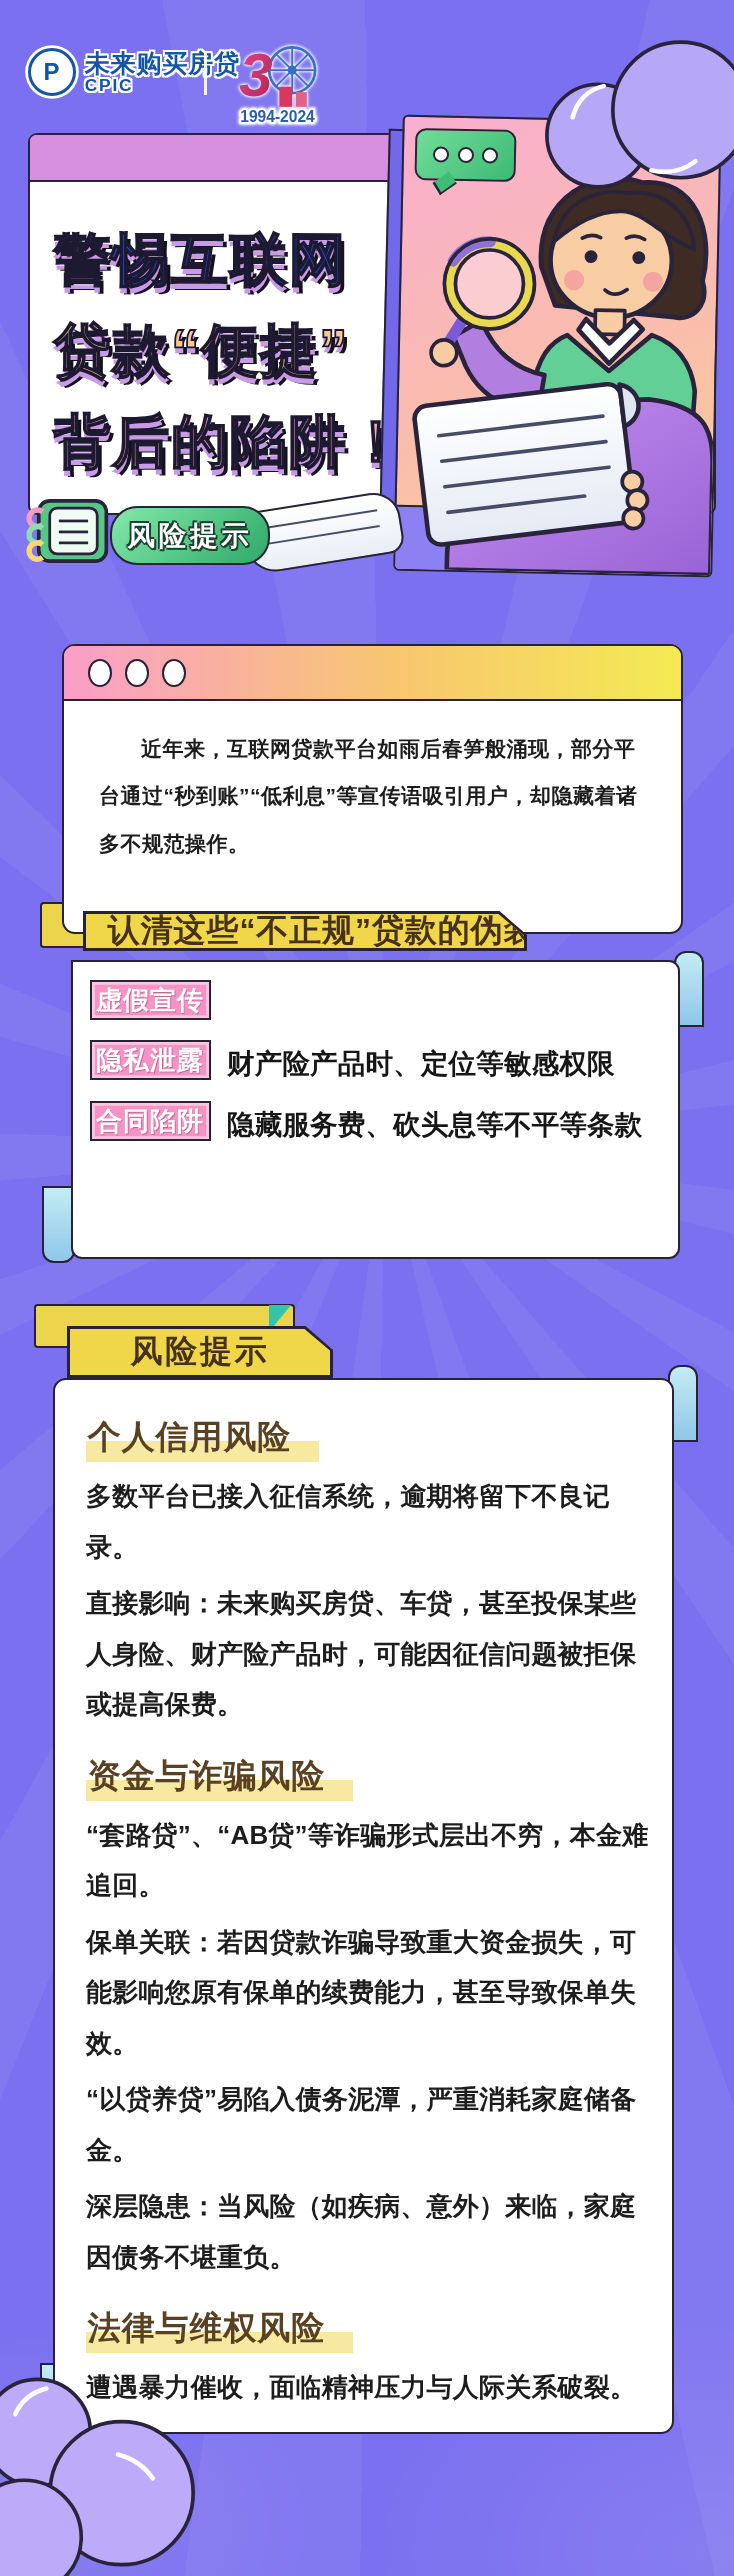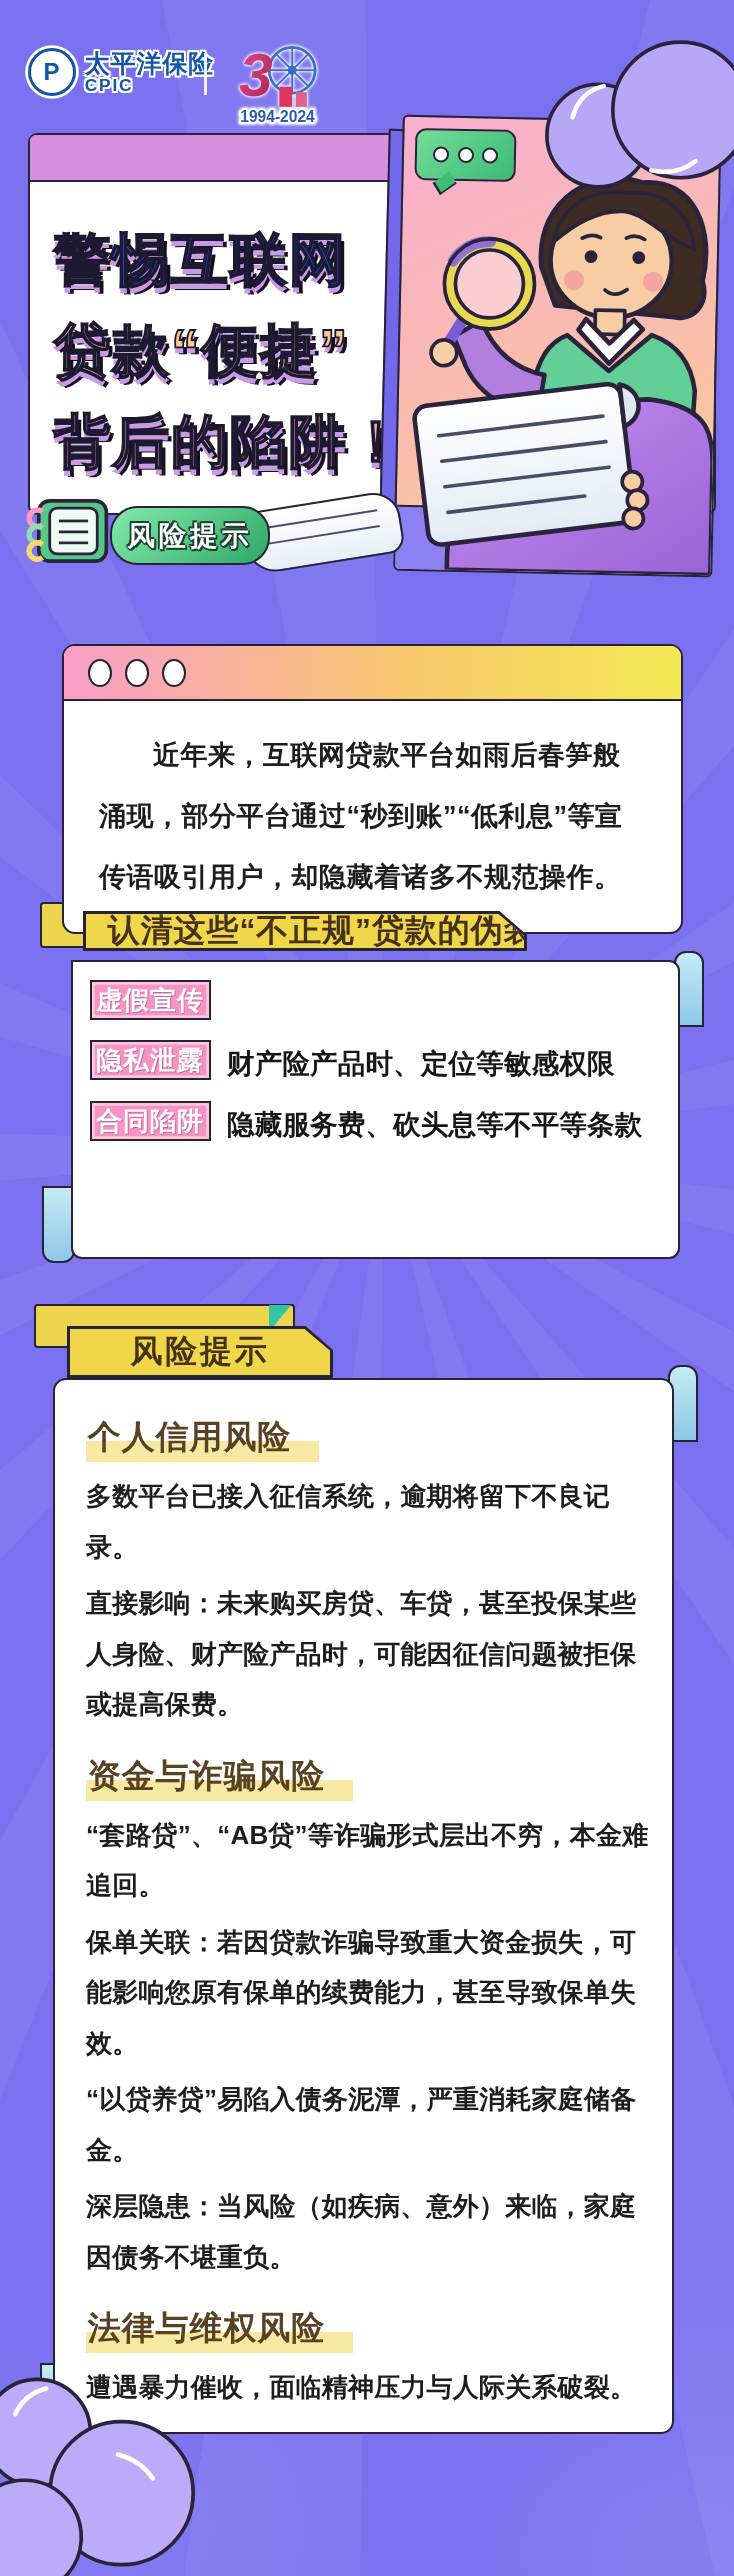--- a/index.html
+++ b/index.html
@@ -49,21 +49,21 @@
   .notebook{left:26px;top:497px;z-index:6;}
   .badge-pill{left:110px;top:506px;width:156px;height:55px;z-index:6;border:2.8px solid #272235;border-radius:27.5px;
     background:linear-gradient(135deg,#83e9aa,#2fa968);display:flex;align-items:center;justify-content:center;}
   .pill-txt{color:#fff;font-size:27.5px;font-weight:900;letter-spacing:3.7px;
     text-shadow:1.8px 0 #1c4330,-1.8px 0 #1c4330,0 1.8px #1c4330,0 -1.8px #1c4330,1.8px 1.8px #1c4330,-1.8px -1.8px #1c4330;}
   
   .intro-card{left:62px;top:644px;width:617px;height:286px;background:#fff;border:2.8px solid #272235;border-radius:13px;z-index:2;}
   .intro-head{height:53px;border-bottom:2.8px solid #272235;border-radius:10px 10px 0 0;
     background:linear-gradient(90deg,#fa9ec9,#f8c76e 55%,#f4ea53);display:flex;align-items:center;gap:13px;padding-left:24px;}
   .intro-head i{width:20px;height:24px;border-radius:50%;background:#fff;border:2.8px solid #272235;}
-  .intro-body{padding:24px 35px 0;font-size:27px;line-height:2.25;color:#1d1d1d;font-weight:600;}
+  .intro-body{padding:24px 35px 0;font-size:21px;line-height:2.25;color:#1d1d1d;font-weight:600;}
   .intro-body p{margin:0;text-indent:2em;letter-spacing:0.5px;}
   
   .folder-back{background:#ecd44d;border:2.8px solid #272235;border-radius:3.7px;z-index:1;}
   .fold{width:0;height:0;border-left:22px solid #35c4a8;border-bottom:27.5px solid transparent;z-index:1;}
   .notch{z-index:3;background:#272235;clip-path:polygon(0 0,calc(100% - 27.5px) 0,100% 24px,100% 100%,0 100%);}
   .notch-in{position:absolute;inset:2.8px;background:#f0d74a;clip-path:polygon(0 0,calc(100% - 26px) 0,100% 22px,100% 100%,0 100%);
     display:flex;align-items:center;}
   .banner-txt{font-size:32px;font-weight:900;color:#46311d;letter-spacing:0.9px;white-space:nowrap;}
   .disguise-banner{left:71px;top:911px;width:444px;height:40px;margin-left:12px;}
   .disguise-banner .banner-txt{padding-left:22px;}
@@ -92,21 +92,21 @@
 </style>
 </head>
 <body>
 
 <div class="canvas">
   <div class="rays abs"></div>
 
   <div class="cpic abs">
     <div class="cpic-mark">P</div>
     <div class="cpic-txt">
-      <span class="cpic-name">太平洋保险</span>
+      <span class="cpic-name">未来购买房贷</span>
       <span class="cpic-sub">CPIC</span>
     </div>
   </div>
   <div class="hdr-divider abs"></div>
   <div class="anniv abs">
     <svg width="103" height="88" viewBox="0 0 112 96">
       <defs>
           <linearGradient id="g3" x1="0" y1="0" x2="1" y2="1">
         <stop offset="0" stop-color="#e84a8a"></stop>
             <stop offset="1" stop-color="#a92355"></stop>

